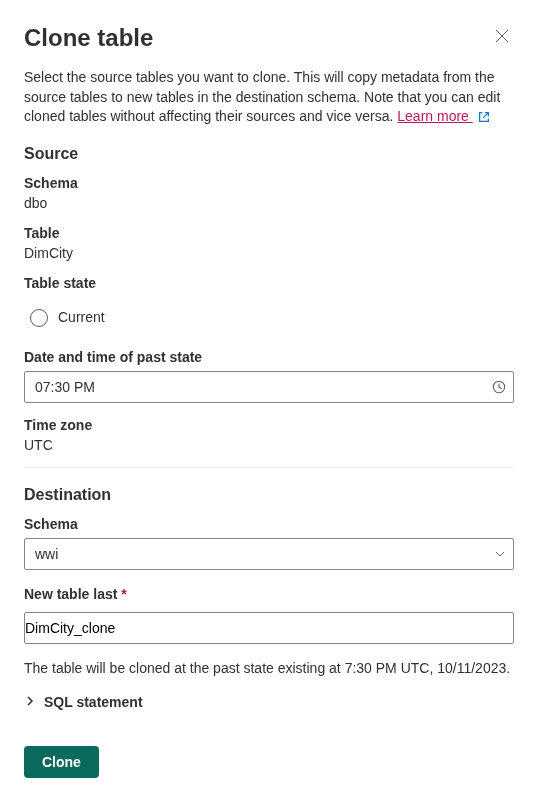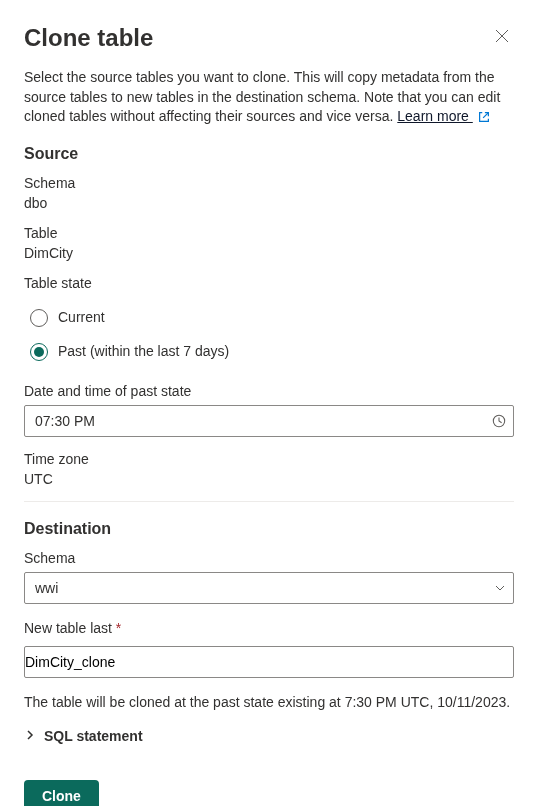--- a/index.html
+++ b/index.html
@@ -32,38 +32,38 @@
       display: flex;
       align-items: center;
       justify-content: center;
     }
     .description {
       color: #323130;
       line-height: 1.4;
       margin-bottom: 18px;
     }
     .link {
-      color: #0f172a;
+      color: #be185d;
       text-decoration: underline;
       cursor: pointer;
     }
     .ext-icon {
       display: inline-flex;
       vertical-align: text-bottom;
       margin-left: 4px;
       color: #0078d4;
     }
     .section-heading {
       font-size: 16px;
       font-weight: 600;
       margin-bottom: 12px;
       margin-top: 6px;
     }
     .field-label {
-      font-weight: 400;
+      font-weight: 700;
       font-size: 14px;
       margin-bottom: 4px;
     }
     .field-value {
       font-weight: 400;
       font-size: 14px;
       margin-bottom: 14px;
     }
     .radio-group {
       margin-top: 10px;
@@ -208,26 +208,20 @@
 
 <div class="field-label">Table</div>
 <div class="field-value">DimCity</div>
 
 <div class="field-label">Table state</div>
 
 <div class="radio-group">
   <div class="radio-option">
     <span class="radio-circle"></span>
     <span>Current</span>
-  </div>
-  <div class="radio-option">
-    <span class="radio-circle selected">
-      <span class="radio-dot"></span>
-    </span>
-    <span>Past (within the last 7 days)</span>
   </div>
 </div>
 
 <div class="field-label">Date and time of past state</div>
 <div class="datetime-row">
   <div class="input-wrap">
     <input class="input-ctrl" value="07:30 PM" style="">
     <span class="input-icon">
       <svg width="14" height="14" viewBox="0 0 16 16" fill="none" stroke="currentColor" stroke-width="1.2">
         <circle cx="8" cy="8" r="6.5"></circle>

